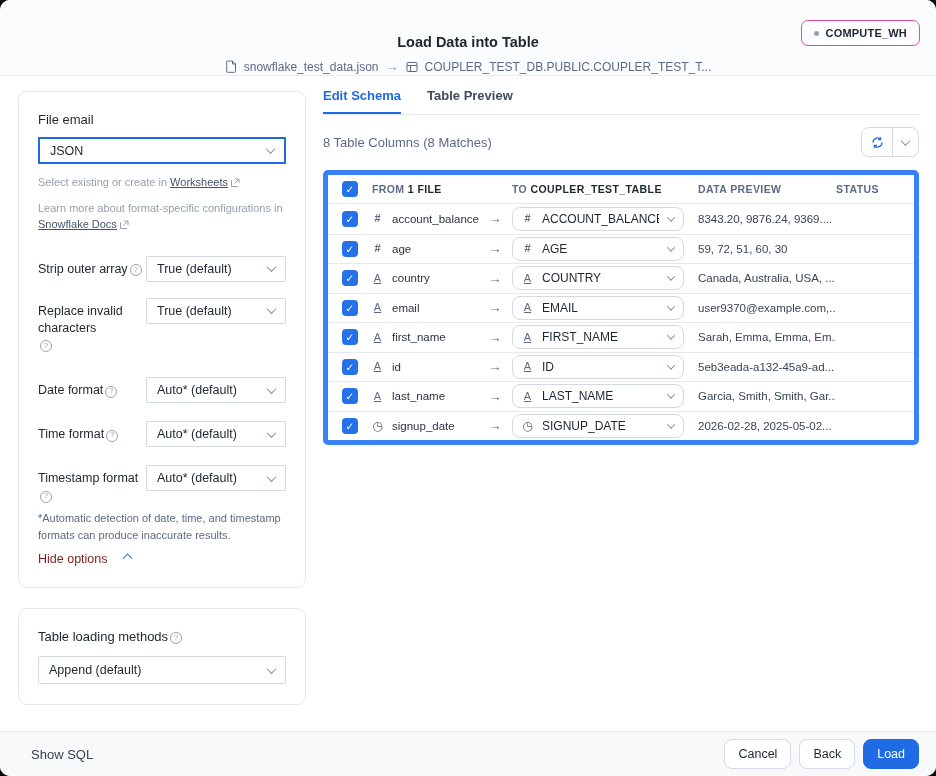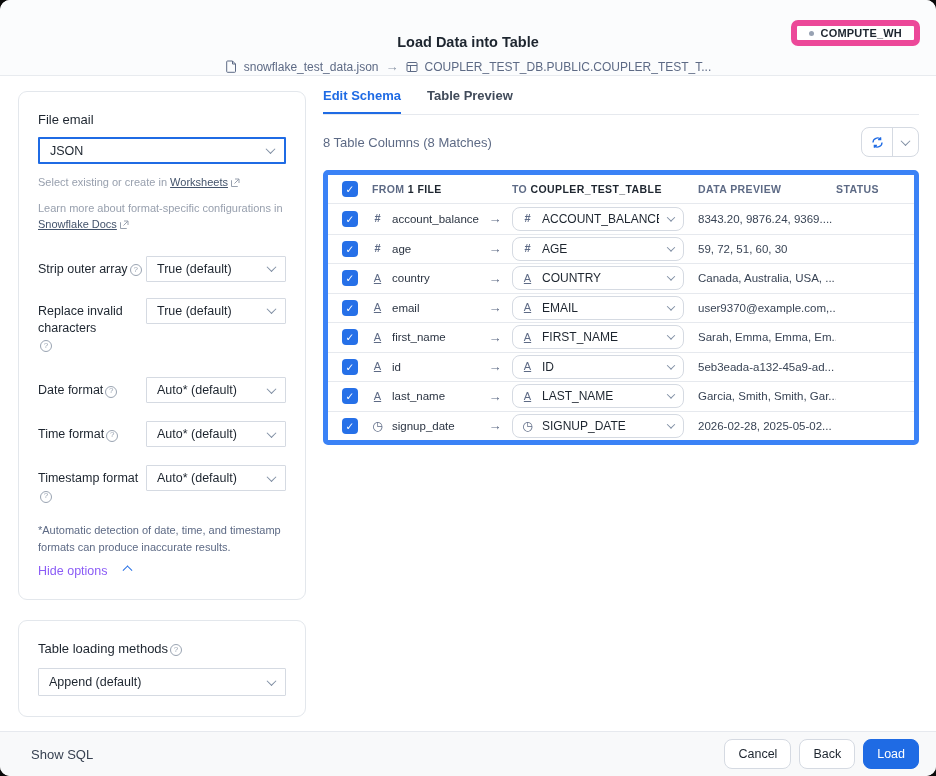--- a/index.html
+++ b/index.html
@@ -5,43 +5,43 @@
   * { margin:0; padding:0; box-sizing:border-box; }
   html,body { width:936px; height:776px; background:#0a0a0a; font-family:"Liberation Sans","DejaVu Sans",sans-serif; }
   .dialog { position:relative; width:936px; height:776px; background:#ffffff; border-radius:10px; overflow:hidden; display:flex; flex-direction:column; }
 
   
   .hdr { position:relative; height:76px; background:#fbfcfd; border-bottom:1px solid #e8ebef; flex:0 0 auto; }
   .hdr-title { text-align:center; padding-top:34px; font-size:14.5px; font-weight:700; color:#1d252f; }
   .hdr-crumb { display:flex; justify-content:center; align-items:center; gap:7px; margin-top:9px; font-size:12px; color:#5d6a85; }
   .crumb-icon svg { display:block; }
   .crumb-arrow { color:#8b95a7; font-size:13px; }
-  .wh-badge { position:absolute; top:20px; right:16px; display:flex; align-items:center; gap:7px; height:26px; padding:0 12px; border:6px solid #ec4899; border-radius:7px; background:#fff; font-size:11px; font-weight:600; letter-spacing:.2px; color:#1d252f; cursor:pointer; }
+  .wh-badge { position:absolute; top:20px; right:16px; display:flex; align-items:center; gap:7px; height:26px; padding:0 12px; border:1px solid #ec4899; border-radius:7px; background:#fff; font-size:11px; font-weight:600; letter-spacing:.2px; color:#1d252f; cursor:pointer; }
   .wh-dot { width:5px; height:5px; border-radius:50%; background:#98a2b3; }
 
   
   .body { flex:1 1 auto; display:flex; overflow:hidden; }
   .left { flex:0 0 323px; padding:15px 17px 0 18px; display:flex; flex-direction:column; gap:20px; overflow:hidden; }
   .card { background:#fff; border:1px solid #e3e7ec; border-radius:9px; padding:20px 19px; flex:0 0 auto; }
 
   .fld-label { font-size:13px; font-weight:500; color:#1d252f; }
   .select { display:flex; align-items:center; justify-content:space-between; background:#fff; border:1px solid #d5dae2; border-radius:1px; height:26px; padding:0 10px; font-size:12.5px; color:#1d252f; cursor:pointer; }
   .select.focused { border:2px solid #1f6be4; height:27px; }
   .chev { width:7px; height:7px; border-right:1.5px solid #7f8ea3; border-bottom:1.5px solid #7f8ea3; transform:rotate(45deg) translate(-1px,-1px); display:inline-block; flex:0 0 auto; }
 
   .helper { font-size:11px; color:#98a0ae; line-height:1.45; }
   .helper a, .helper .lnk { color:#43536b; text-decoration:underline; cursor:pointer; }
   .ext-icon { display:inline-block; vertical-align:-1px; margin-left:3px; }
 
   .opt-row { display:flex; align-items:flex-start; justify-content:space-between; margin-top:16px; }
   .opt-label { font-size:12.5px; color:#1d252f; line-height:1.35; padding-top:5px; max-width:125px; }
   .opt-row .select { width:140px; flex:0 0 auto; }
   .qmark { display:inline-flex; align-items:center; justify-content:center; width:12px; height:12px; border:1px solid #9aa4b2; border-radius:50%; font-size:8px; color:#9aa4b2; vertical-align:1px; margin-left:2px; flex:0 0 auto; }
-  .footnote { margin-top:18px; font-size:11px; color:#5d6a85; line-height:1.5; }
-  .hide-opts { margin-top:9px; font-size:12.5px; color:#8b5cf6; cursor:pointer; display:inline-flex; align-items:flex-start; gap:16px; }
+  .footnote { margin-top:6px; font-size:11px; color:#5d6a85; line-height:1.5; }
+  .hide-opts { margin-top:9px; font-size:12.5px; color:#7f1d1d; cursor:pointer; display:inline-flex; align-items:flex-start; gap:16px; }
   .hide-opts .chev { border-color:#1f6be4; transform:rotate(225deg) translate(-2px,-2px); }
 
   
   .right { flex:1 1 auto; padding:0 17px 0 0; display:flex; flex-direction:column; overflow:hidden; }
   .tabs { display:flex; gap:26px; border-bottom:1px solid #e6e9ee; padding-top:12px; }
   .tab { font-size:13px; font-weight:600; padding-bottom:9px; cursor:pointer; color:#414b5a; border-bottom:2px solid transparent; }
   .tab.active { color:#1f6be4; border-bottom-color:#1f6be4; }
 
   .toolbar { display:flex; align-items:center; justify-content:space-between; margin-top:12px; }
   .summary { font-size:13px; color:#5d6a85; }

